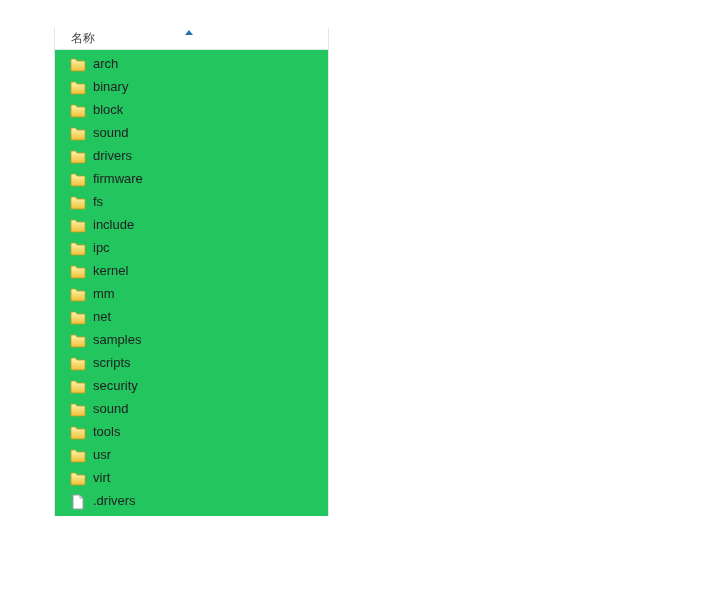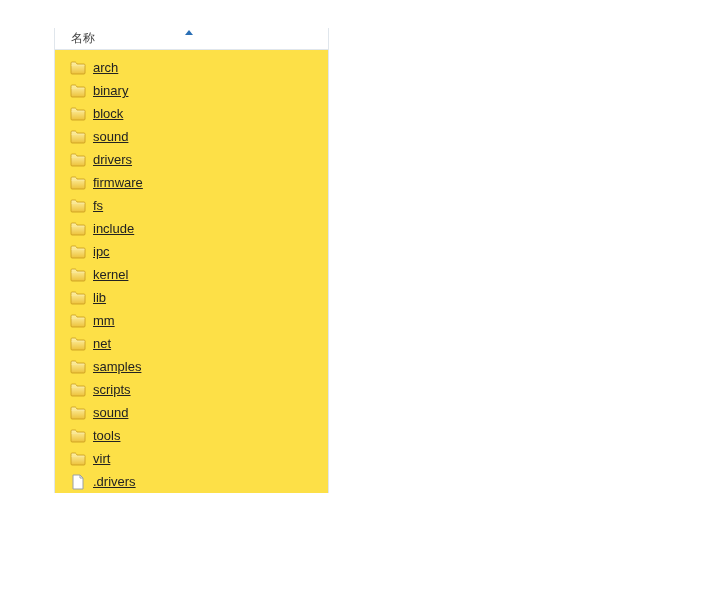--- a/index.html
+++ b/index.html
@@ -14,21 +14,21 @@
     height: 608px;
     overflow: hidden;
   }
   .panel {
     position: absolute;
     left: 54px;
     top: 28px;
     width: 275px;
     border-left: 1px solid #e0e6ec;
     border-right: 1px solid #e0e6ec;
-    background: #fde047;
+    background: #22c55e;
   }
   .header-row {
     position: relative;
     height: 22px;
     border-bottom: 1px solid #e0e6ec;
     display: flex;
     align-items: center;
     background: #fff;
   }
   .header-cell {
@@ -47,25 +47,23 @@
     width: 0; height: 0;
     border-left: 4px solid transparent;
     border-right: 4px solid transparent;
     border-bottom: 5px solid #2a6fb5;
   }
   .list {
     padding-top: 6px;
   }
   .row {
     display: flex;
-    align-items: center;
     height: 23px;
     padding-left: 14px;
     cursor: default;
-    text-decoration: underline;
   }
   .icon-wrap {
     width: 18px; height: 18px;
     display: flex; align-items: center; justify-content: center;
     margin-right: 6px;
     flex-shrink: 0;
   }
   .label {
     color: #222;
     font-size: 13px;
@@ -240,35 +238,20 @@
     <defs>
       <linearGradient id="fg" x1="0" y1="0" x2="0" y2="1">
         <stop offset="0" stop-color="#fff2a8"></stop>
         <stop offset="1" stop-color="#edc23a"></stop>
       </linearGradient>
     </defs>
     <path d="M1 3 L1 12 Q1 13 2 13 L14 13 Q15 13 15 12 L15 4 Q15 3 14 3 L7 3 L6 1.5 Q5.7 1 5 1 L2 1 Q1 1 1 2 Z" fill="url(#fg)" stroke="#c79a1e" stroke-width="0.8"></path>
     <path d="M1.5 4.5 L14.5 4.5" stroke="#f8e9a0" stroke-width="0.6"></path>
   </svg>
         </span>
-        <span class="label">lib</span>
-      </div>
-      <div class="row">
-        <span class="icon-wrap">
-          <svg width="16" height="14" viewBox="0 0 16 14">
-    <defs>
-      <linearGradient id="fg" x1="0" y1="0" x2="0" y2="1">
-        <stop offset="0" stop-color="#fff2a8"></stop>
-        <stop offset="1" stop-color="#edc23a"></stop>
-      </linearGradient>
-    </defs>
-    <path d="M1 3 L1 12 Q1 13 2 13 L14 13 Q15 13 15 12 L15 4 Q15 3 14 3 L7 3 L6 1.5 Q5.7 1 5 1 L2 1 Q1 1 1 2 Z" fill="url(#fg)" stroke="#c79a1e" stroke-width="0.8"></path>
-    <path d="M1.5 4.5 L14.5 4.5" stroke="#f8e9a0" stroke-width="0.6"></path>
-  </svg>
-        </span>
         <span class="label">mm</span>
       </div>
       <div class="row">
         <span class="icon-wrap">
           <svg width="16" height="14" viewBox="0 0 16 14">
     <defs>
       <linearGradient id="fg" x1="0" y1="0" x2="0" y2="1">
         <stop offset="0" stop-color="#fff2a8"></stop>
         <stop offset="1" stop-color="#edc23a"></stop>
       </linearGradient>
@@ -315,36 +298,66 @@
     <defs>
       <linearGradient id="fg" x1="0" y1="0" x2="0" y2="1">
         <stop offset="0" stop-color="#fff2a8"></stop>
         <stop offset="1" stop-color="#edc23a"></stop>
       </linearGradient>
     </defs>
     <path d="M1 3 L1 12 Q1 13 2 13 L14 13 Q15 13 15 12 L15 4 Q15 3 14 3 L7 3 L6 1.5 Q5.7 1 5 1 L2 1 Q1 1 1 2 Z" fill="url(#fg)" stroke="#c79a1e" stroke-width="0.8"></path>
     <path d="M1.5 4.5 L14.5 4.5" stroke="#f8e9a0" stroke-width="0.6"></path>
   </svg>
         </span>
+        <span class="label">security</span>
+      </div>
+      <div class="row">
+        <span class="icon-wrap">
+          <svg width="16" height="14" viewBox="0 0 16 14">
+    <defs>
+      <linearGradient id="fg" x1="0" y1="0" x2="0" y2="1">
+        <stop offset="0" stop-color="#fff2a8"></stop>
+        <stop offset="1" stop-color="#edc23a"></stop>
+      </linearGradient>
+    </defs>
+    <path d="M1 3 L1 12 Q1 13 2 13 L14 13 Q15 13 15 12 L15 4 Q15 3 14 3 L7 3 L6 1.5 Q5.7 1 5 1 L2 1 Q1 1 1 2 Z" fill="url(#fg)" stroke="#c79a1e" stroke-width="0.8"></path>
+    <path d="M1.5 4.5 L14.5 4.5" stroke="#f8e9a0" stroke-width="0.6"></path>
+  </svg>
+        </span>
         <span class="label">sound</span>
       </div>
       <div class="row">
         <span class="icon-wrap">
           <svg width="16" height="14" viewBox="0 0 16 14">
     <defs>
       <linearGradient id="fg" x1="0" y1="0" x2="0" y2="1">
         <stop offset="0" stop-color="#fff2a8"></stop>
         <stop offset="1" stop-color="#edc23a"></stop>
       </linearGradient>
     </defs>
     <path d="M1 3 L1 12 Q1 13 2 13 L14 13 Q15 13 15 12 L15 4 Q15 3 14 3 L7 3 L6 1.5 Q5.7 1 5 1 L2 1 Q1 1 1 2 Z" fill="url(#fg)" stroke="#c79a1e" stroke-width="0.8"></path>
     <path d="M1.5 4.5 L14.5 4.5" stroke="#f8e9a0" stroke-width="0.6"></path>
   </svg>
         </span>
         <span class="label">tools</span>
+      </div>
+      <div class="row">
+        <span class="icon-wrap">
+          <svg width="16" height="14" viewBox="0 0 16 14">
+    <defs>
+      <linearGradient id="fg" x1="0" y1="0" x2="0" y2="1">
+        <stop offset="0" stop-color="#fff2a8"></stop>
+        <stop offset="1" stop-color="#edc23a"></stop>
+      </linearGradient>
+    </defs>
+    <path d="M1 3 L1 12 Q1 13 2 13 L14 13 Q15 13 15 12 L15 4 Q15 3 14 3 L7 3 L6 1.5 Q5.7 1 5 1 L2 1 Q1 1 1 2 Z" fill="url(#fg)" stroke="#c79a1e" stroke-width="0.8"></path>
+    <path d="M1.5 4.5 L14.5 4.5" stroke="#f8e9a0" stroke-width="0.6"></path>
+  </svg>
+        </span>
+        <span class="label">usr</span>
       </div>
       <div class="row">
         <span class="icon-wrap">
           <svg width="16" height="14" viewBox="0 0 16 14">
     <defs>
       <linearGradient id="fg" x1="0" y1="0" x2="0" y2="1">
         <stop offset="0" stop-color="#fff2a8"></stop>
         <stop offset="1" stop-color="#edc23a"></stop>
       </linearGradient>
     </defs>

